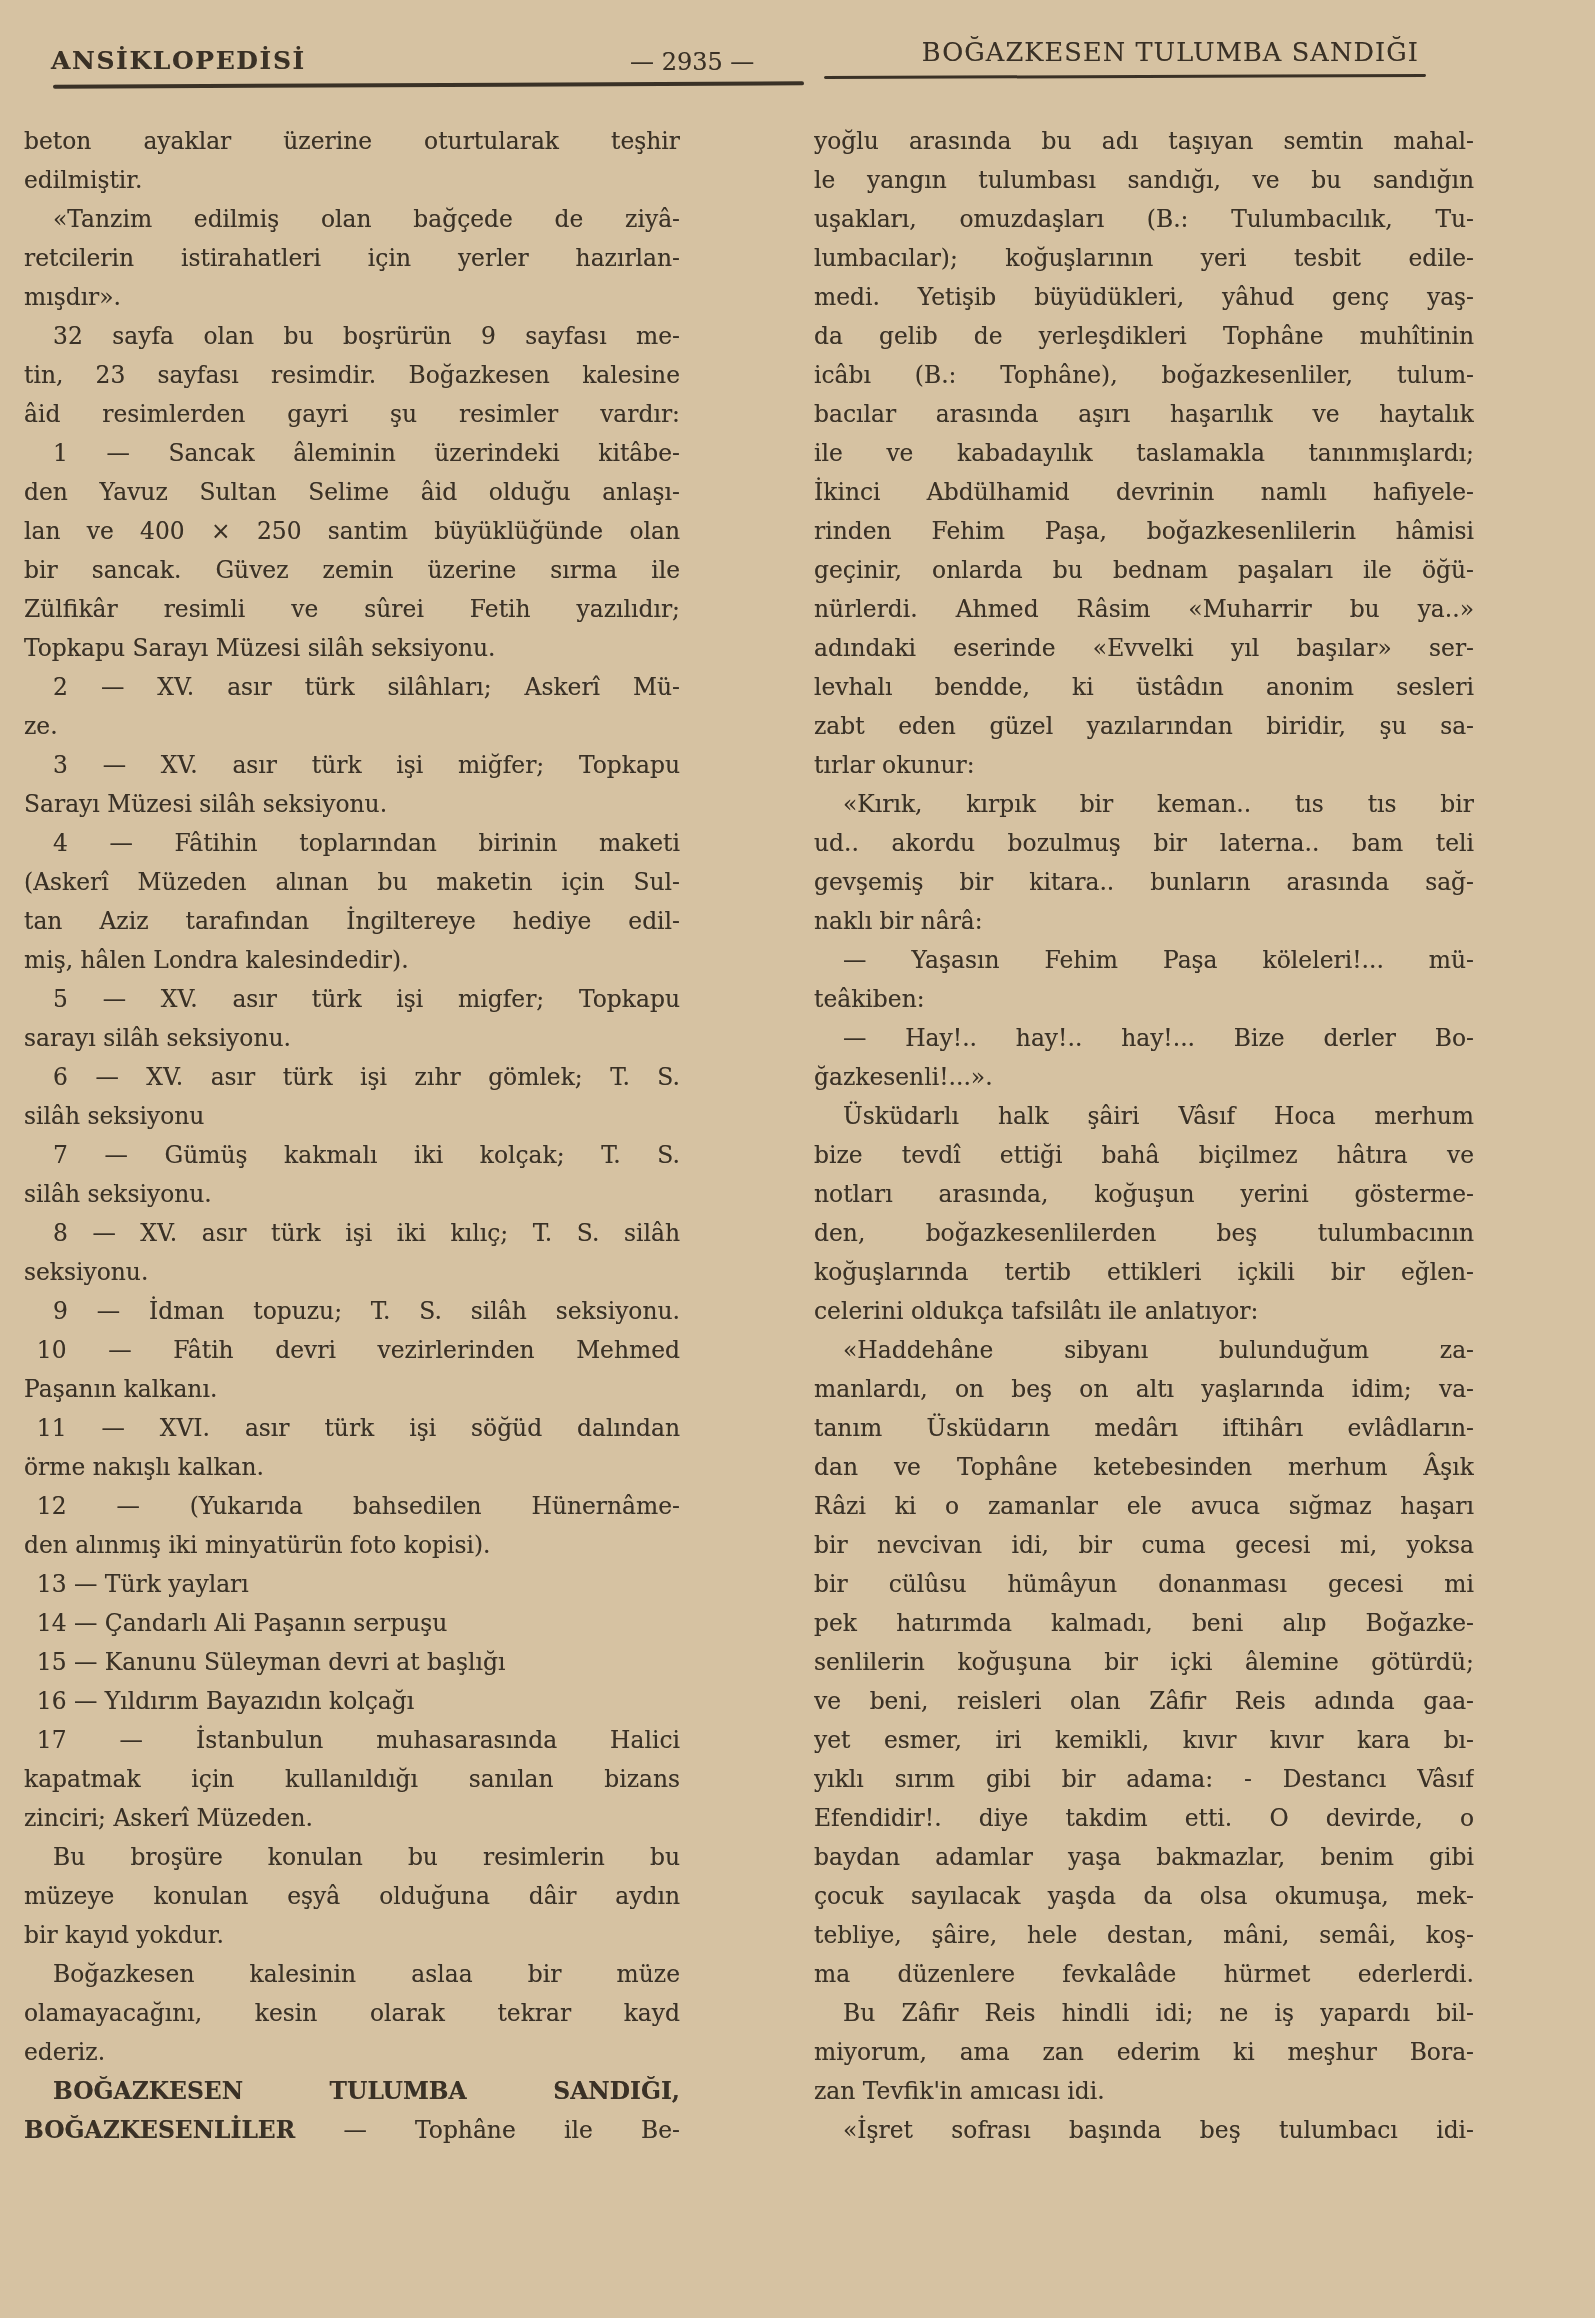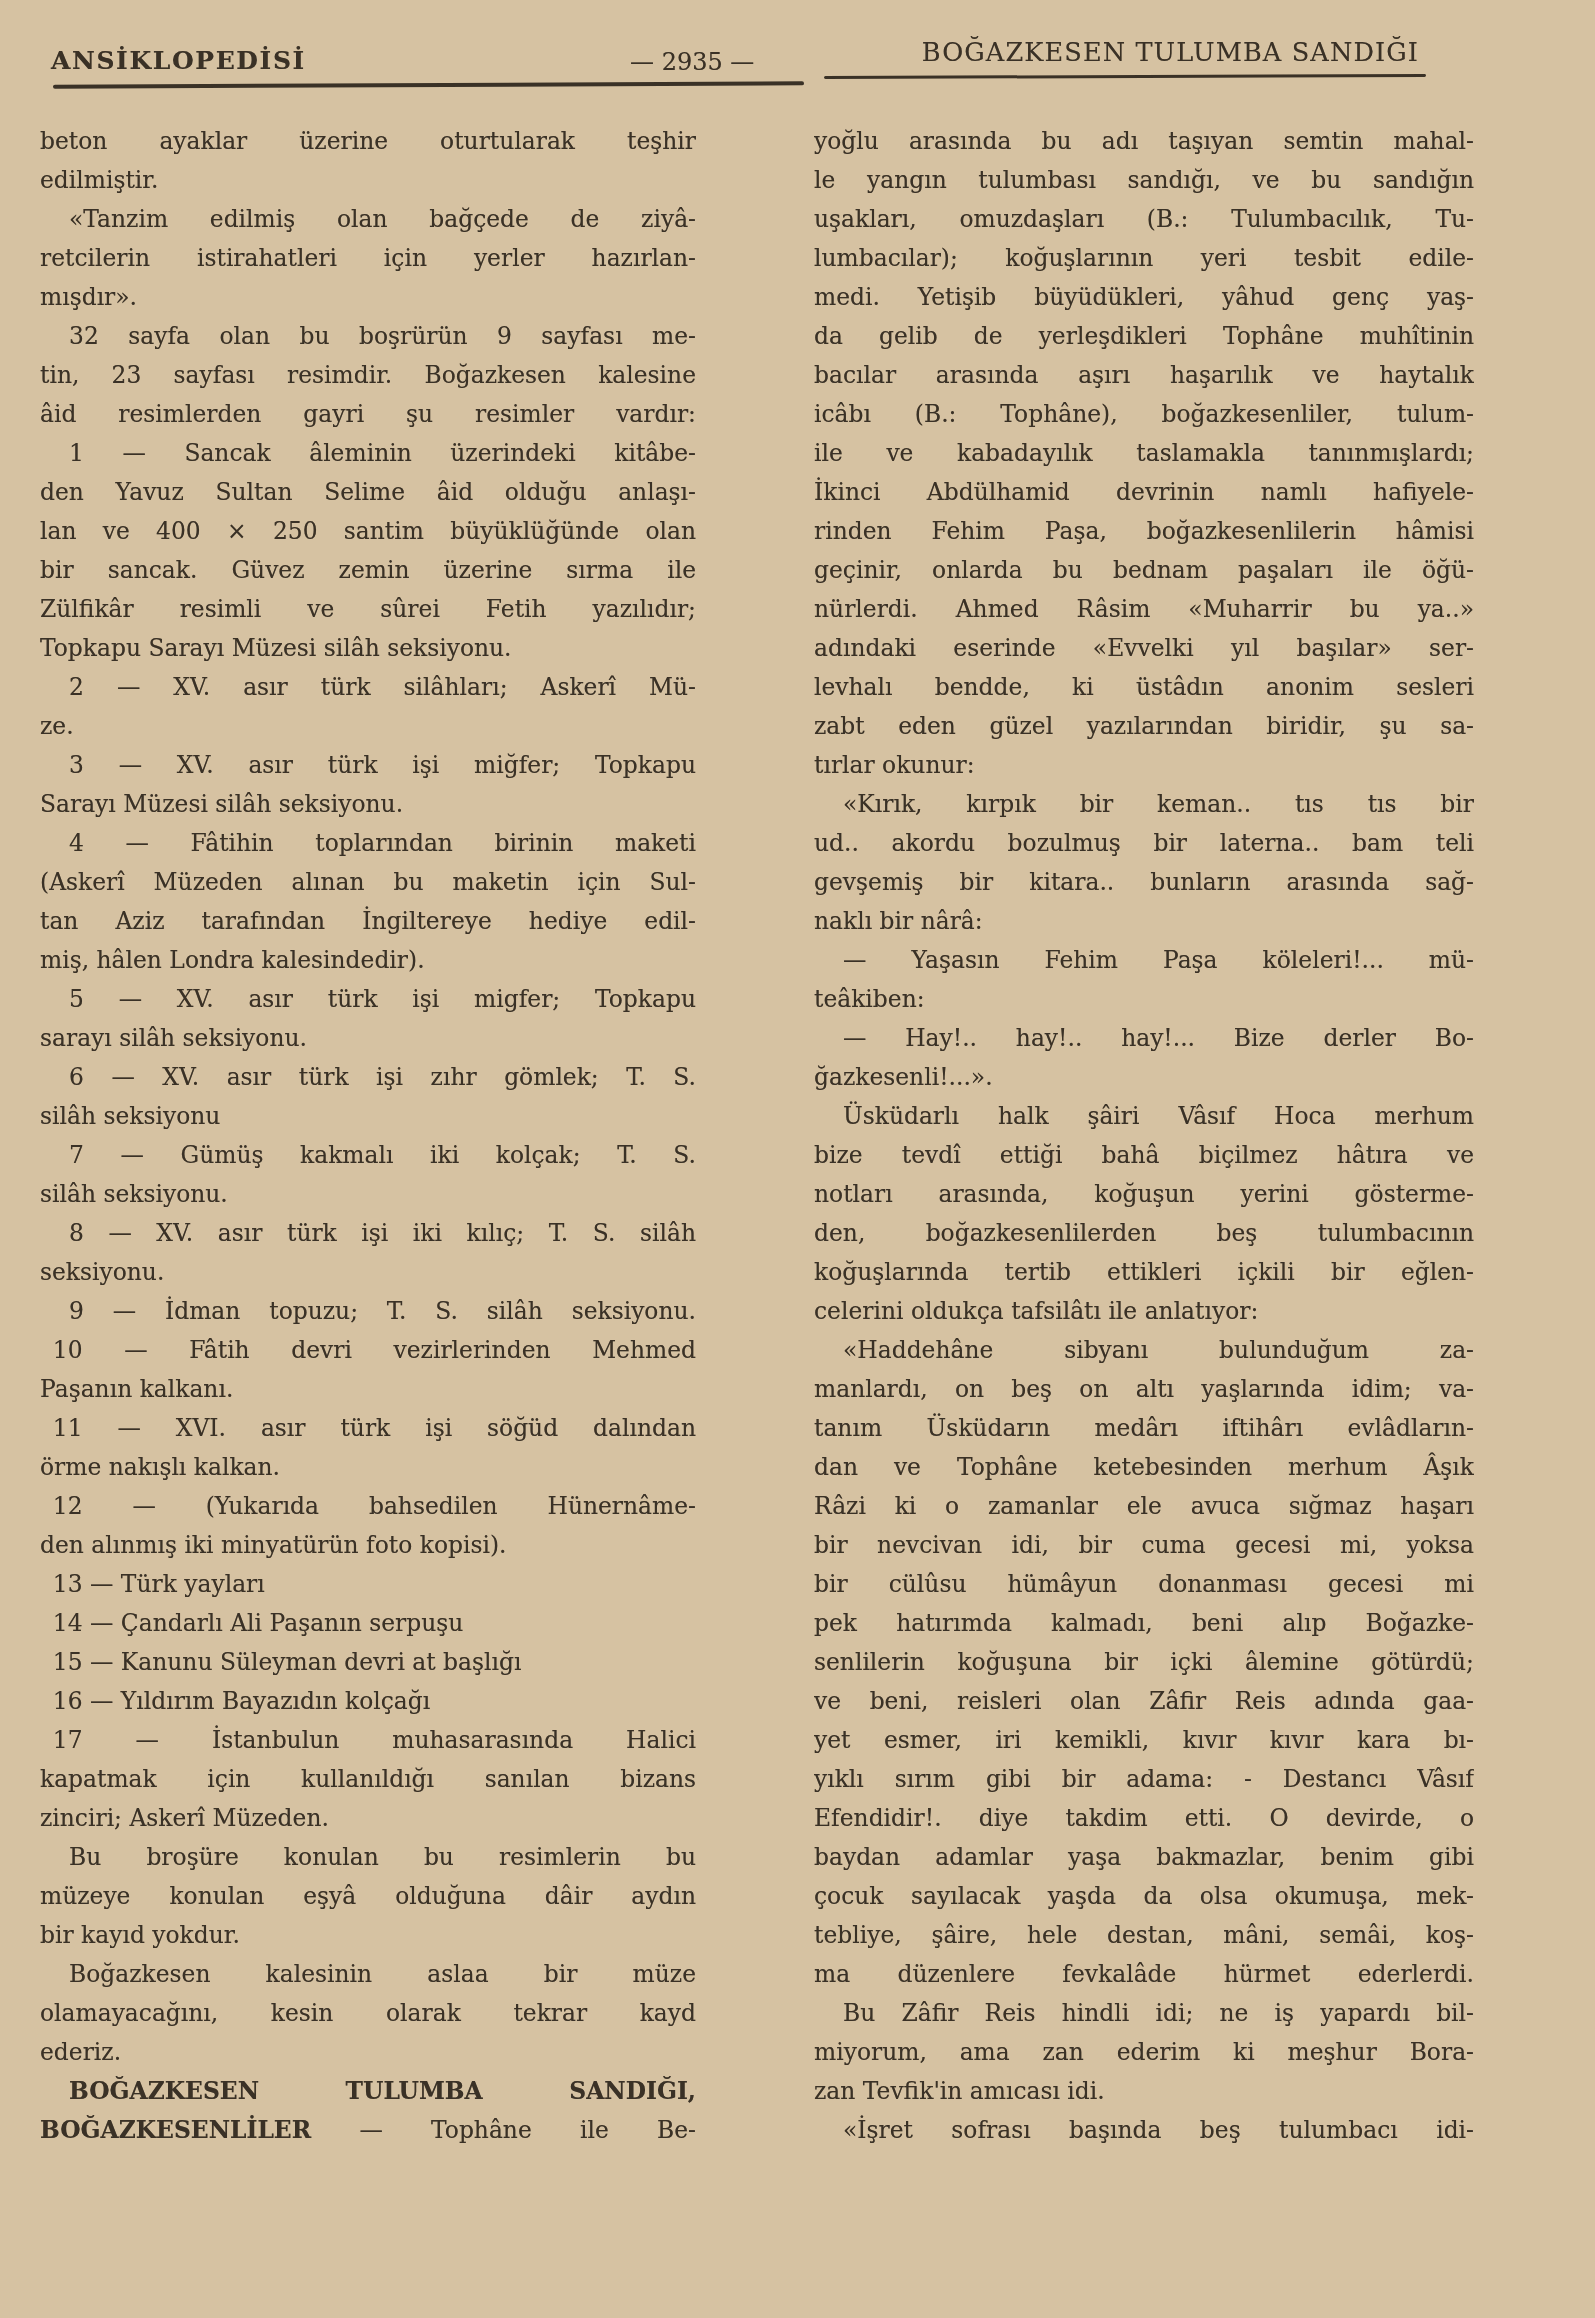--- a/index.html
+++ b/index.html
@@ -23,21 +23,21 @@
     padding-left: 37px;
   }
   .ink { text-shadow: 0 0 0.5px rgba(58,49,38,0.45); }
   .header-left  { position: absolute; left: 51px;  top: 46px;  font-size: 25px; font-weight: 700; letter-spacing: 1.6px; white-space: nowrap; }
   .header-num   { position: absolute; left: 630px; top: 48px;  font-size: 24px; white-space: nowrap; }
   .header-right { position: absolute; right: 176px; top: 37px;  font-size: 25.6px; font-weight: 400; letter-spacing: 1.1px; white-space: nowrap; }
   .rule { position: absolute; background: #3a3126; border-radius: 2.1px; }
   .rule-left  { left: 53px;  top: 83px; width: 751px; height: 3.7px; transform: rotate(-0.25deg); }
   .rule-right { left: 824px; top: 75px; width: 602px; height: 3.2px; transform: rotate(-0.2deg); }
   .col { position: absolute; top: 122px; font-size: 23.4px; line-height: 39px; }
-  .col-left  { left: 40px;   width: 656px; }
+  .col-left  { left: 24px;   width: 656px; }
   .col-right { left: 770px; width: 660px; margin-left: 44px; }
   .line { text-align: justify; text-align-last: left; height: 39px; overflow: hidden; }
   .line.just { text-align-last: justify; }
   .ind1 { text-indent: 29px; }
   .ind2 { text-indent: 12.8px; }
   .b { font-weight: 700; }
 </style>
 </head>
 <body>
 
@@ -104,22 +104,22 @@
         <div class="line just ind1"><span class="b">BOĞAZKESEN TULUMBA SANDIĞI,</span></div>
         <div class="line just"><span class="b">BOĞAZKESENLİLER</span><span> — Tophâne ile Be-</span></div>
       </div>
     <div class="col col-right ink">
         <div class="line just">yoğlu arasında bu adı taşıyan semtin mahal-</div>
         <div class="line just">le yangın tulumbası sandığı, ve bu sandığın</div>
         <div class="line just">uşakları, omuzdaşları (B.: Tulumbacılık, Tu-</div>
         <div class="line just">lumbacılar); koğuşlarının yeri tesbit edile-</div>
         <div class="line just">medi. Yetişib büyüdükleri, yâhud genç yaş-</div>
         <div class="line just">da gelib de yerleşdikleri Tophâne muhîtinin</div>
+        <div class="line just">icâbı (B.: Tophâne), boğazkesenliler, tulum-</div>
         <div class="line just">bacılar arasında aşırı haşarılık ve haytalık</div>
-        <div class="line just">icâbı (B.: Tophâne), boğazkesenliler, tulum-</div>
         <div class="line just">ile ve kabadayılık taslamakla tanınmışlardı;</div>
         <div class="line just">İkinci Abdülhamid devrinin namlı hafiyele-</div>
         <div class="line just">rinden Fehim Paşa, boğazkesenlilerin hâmisi</div>
         <div class="line just">geçinir, onlarda bu bednam paşaları ile öğü-</div>
         <div class="line just">nürlerdi. Ahmed Râsim «Muharrir bu ya..»</div>
         <div class="line just">adındaki eserinde «Evvelki yıl başılar» ser-</div>
         <div class="line just">levhalı bendde, ki üstâdın anonim sesleri</div>
         <div class="line just">zabt eden güzel yazılarından biridir, şu sa-</div>
         <div class="line">tırlar okunur:</div>
         <div class="line just ind1">«Kırık, kırpık bir keman.. tıs tıs bir</div>

